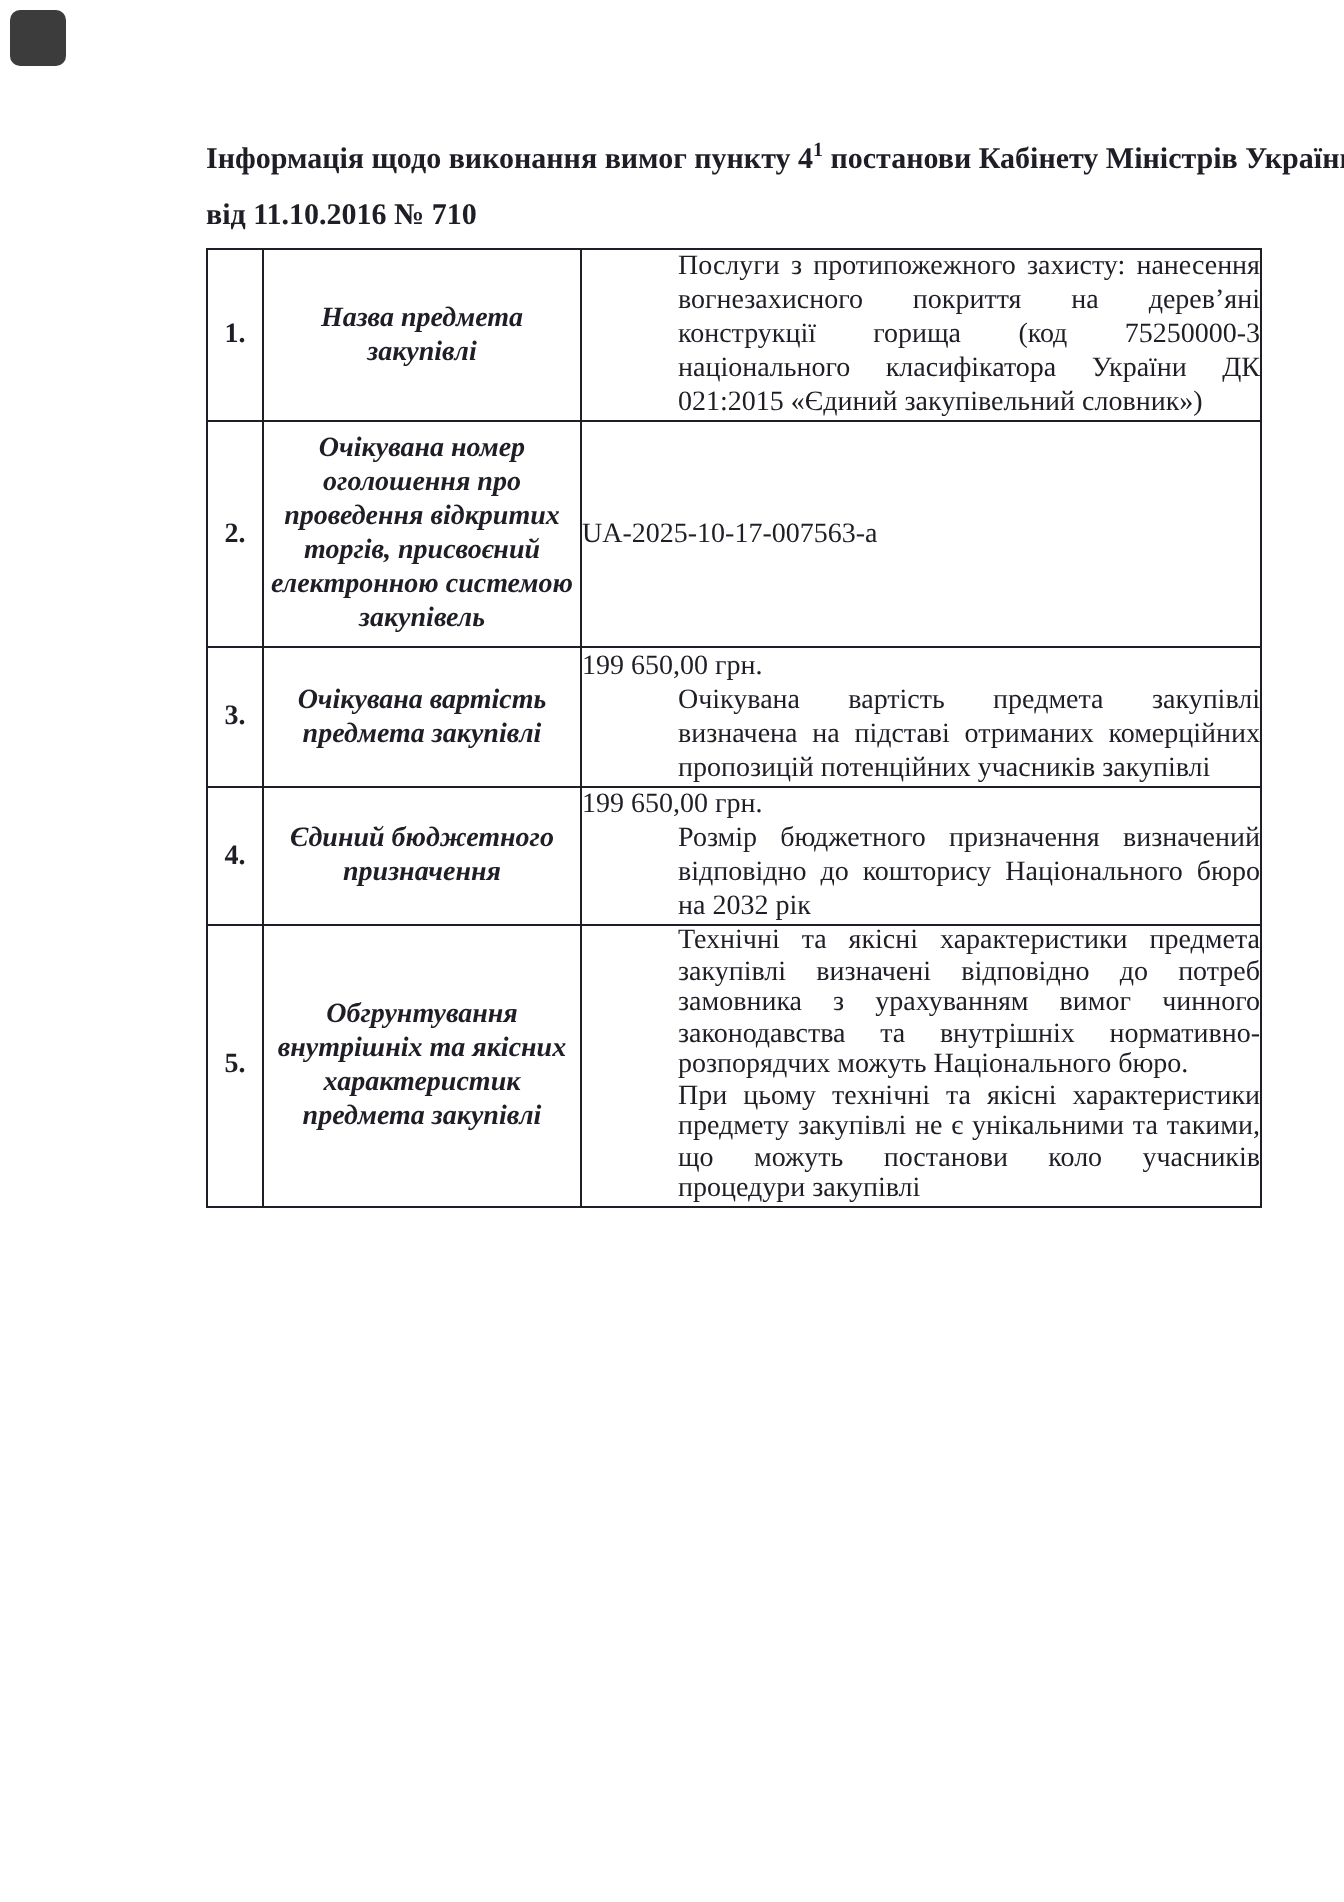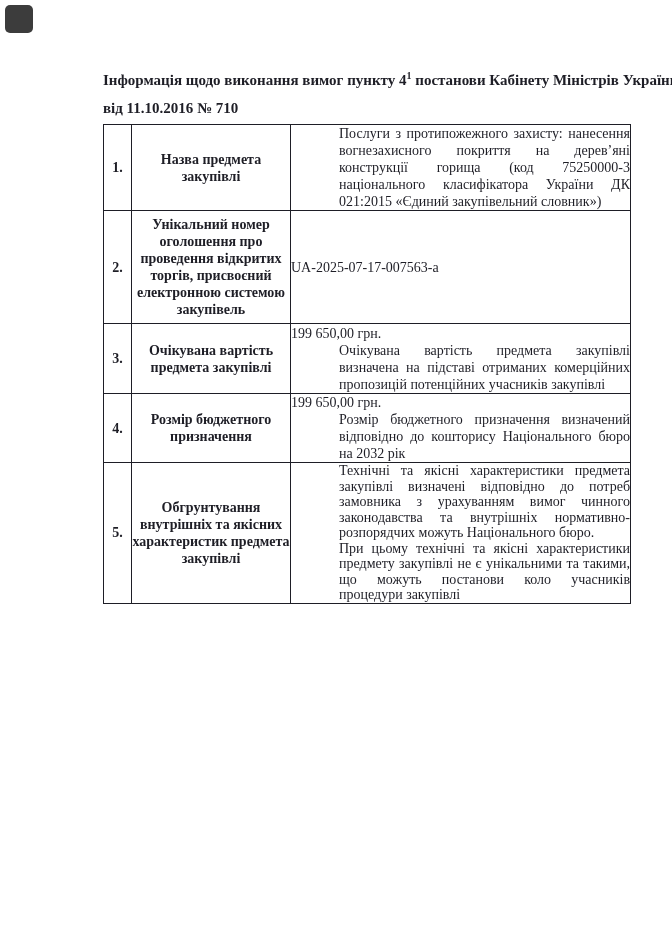--- a/index.html
+++ b/index.html
@@ -60,20 +60,21 @@
   td.num{
     width:27px;
     text-align:center;
     font-weight:bold;
   }
   td.label{
     width:158px;
     text-align:center;
     font-weight:bold;
     padding:2px 4px;
+    font-style:italic;
   }
   td.val{
     width:339px;
     vertical-align:top;
     padding:2px 4px 2px 5px;
     text-align:justify;
   }
   td.val.middle{
     vertical-align:middle;
     text-align:left;
@@ -111,36 +112,36 @@
       <tbody>
         <tr class="r1">
           <td class="num">1.</td>
           <td class="label">Назва предмета закупівлі</td>
           <td class="val">
             <div class="para">Послуги з протипожежного захисту: нанесення вогнезахисного покриття на дерев’яні конструкції горища (код 75250000-3 національного класифікатора України ДК 021:2015 «Єдиний закупівельний словник»)</div>
           </td>
         </tr>
         <tr class="r2">
           <td class="num">2.</td>
-          <td class="label">Унікальний номер оголошення про проведення відкритих торгів, присвоєний електронною системою закупівель</td>
+          <td class="label">Очікувана номер оголошення про проведення відкритих торгів, присвоєний електронною системою закупівель</td>
           <td class="val middle">
-            <div class="amount">UA-2025-07-17-007563-a</div>
+            <div class="amount">UA-2025-10-17-007563-a</div>
           </td>
         </tr>
         <tr class="r3">
           <td class="num">3.</td>
           <td class="label">Очікувана вартість предмета закупівлі</td>
           <td class="val">
             <div class="amount">199 650,00 грн.</div>
             <div class="para">Очікувана вартість предмета закупівлі визначена на підставі отриманих комерційних пропозицій потенційних учасників закупівлі</div>
           </td>
         </tr>
         <tr class="r4">
           <td class="num">4.</td>
-          <td class="label">Розмір бюджетного призначення</td>
+          <td class="label">Єдиний бюджетного призначення</td>
           <td class="val">
             <div class="amount">199 650,00 грн.</div>
             <div class="para">Розмір бюджетного призначення визначений відповідно до кошторису Національного бюро на 2032 рік</div>
           </td>
         </tr>
         <tr class="r5">
           <td class="num">5.</td>
           <td class="label">Обгрунтування внутрішніх та якісних характеристик предмета закупівлі</td>
           <td class="val tight">
             <div class="para">Технічні та якісні характеристики предмета закупівлі визначені відповідно до потреб замовника з урахуванням вимог чинного законодавства та внутрішніх нормативно-розпорядчих можуть Національного бюро.</div>

